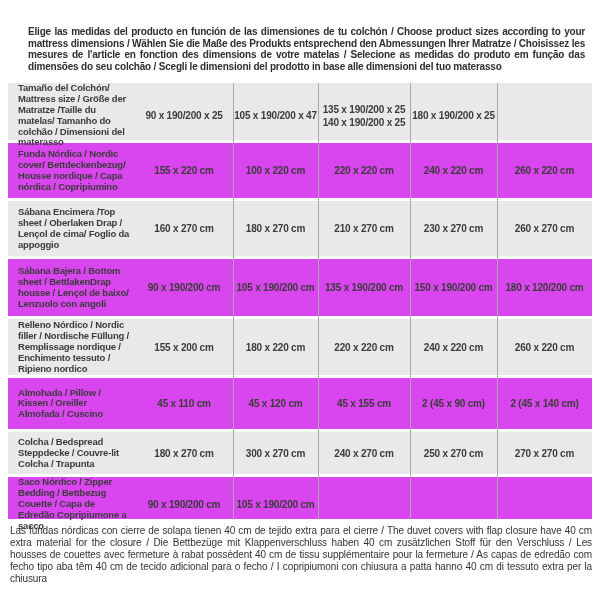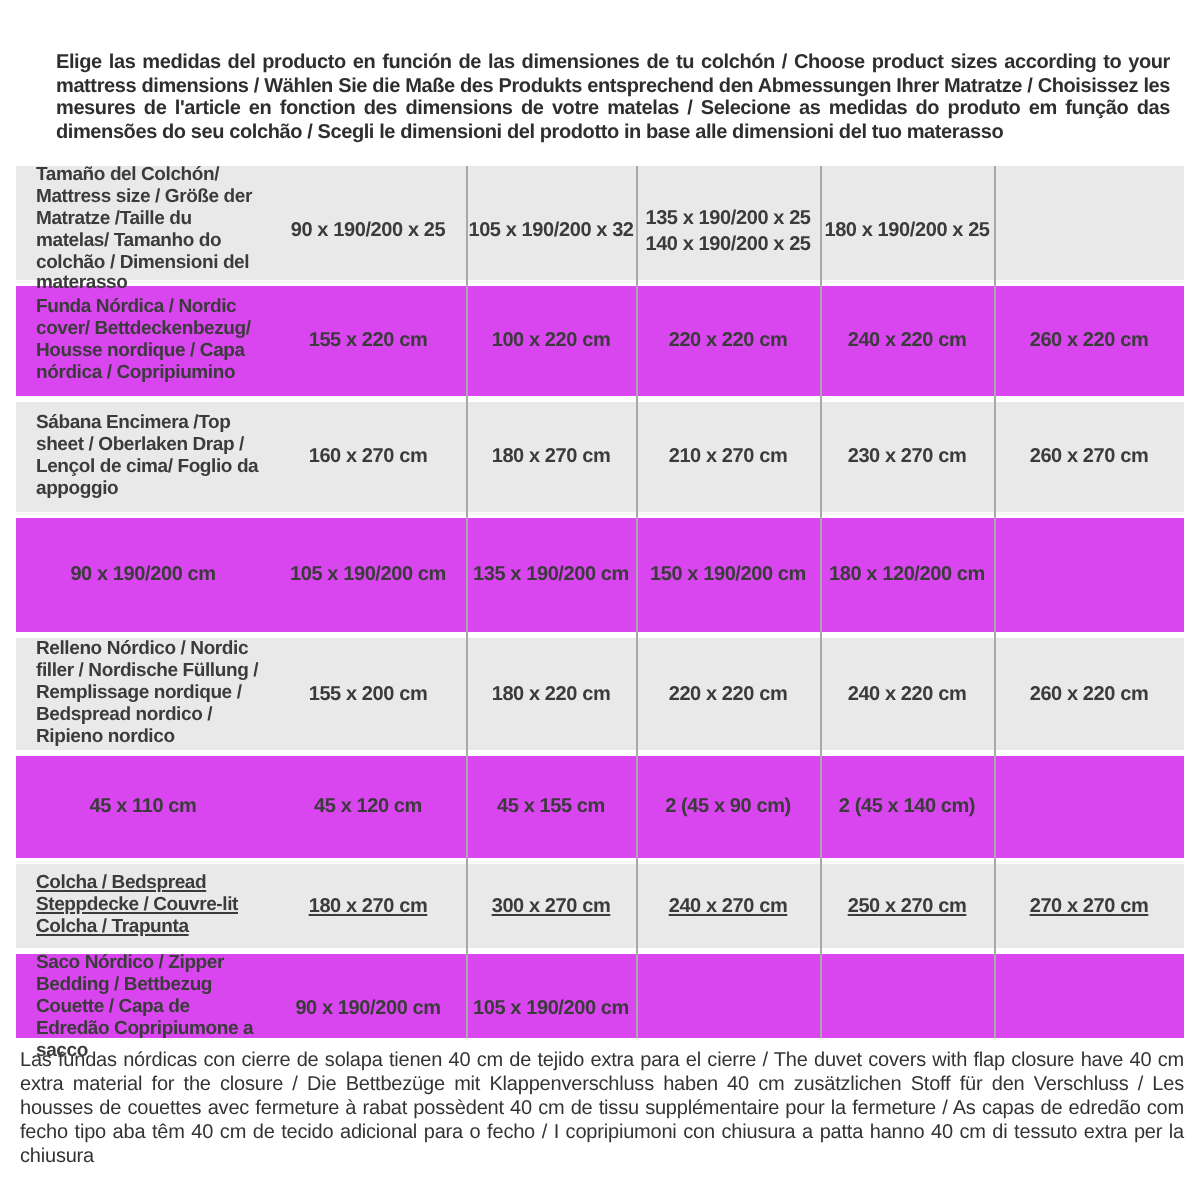--- a/index.html
+++ b/index.html
@@ -22,21 +22,21 @@
   }
   .grid-row{
     display:grid;
     grid-template-columns:127px 98px 85px 92px 87px 95px;
     align-items:center;
     margin-bottom:3px;
   }
   .grid-row.shaded{background:#e9e9e9;}
   .grid-row.plain{background:#d946ef;}
   .r1{height:57px;} .r2{height:55px;} .r3{height:55px;} .r4{height:57px;}
-  .r5{height:56px;} .r6{height:51px;} .r7{height:42px;text-decoration:underline;} .r8{height:42px;}
+  .r5{height:56px;} .r6{height:51px;} .r7{height:42px;} .r8{height:42px;}
   .label-cell{
     padding-left:10px;padding-right:5px;
     font-size:9.5px;line-height:10.8px;
     font-weight:bold;letter-spacing:-0.2px;
     color:#3b3b3b;
   }
   .value-cell{
     text-align:center;
     font-size:10px;line-height:13px;
     font-weight:bold;letter-spacing:-0.2px;
@@ -58,21 +58,21 @@
 </head>
 <body>
 
 <div class="intro">Elige las medidas del producto en función de las dimensiones de tu colchón / Choose product sizes according to your mattress dimensions / Wählen Sie die Maße des Produkts entsprechend den Abmessungen Ihrer Matratze / Choisissez les mesures de l'article en fonction des dimensions de votre matelas / Selecione as medidas do produto em função das dimensões do seu colchão / Scegli le dimensioni del prodotto in base alle dimensioni del tuo materasso</div>
 
 <div class="table-wrap">
 
   <div class="grid-row shaded r1">
     <div class="label-cell">Tamaño del Colchón/ Mattress size / Größe der Matratze /Taille du matelas/ Tamanho do colchão / Dimensioni del materasso</div>
     <div class="value-cell">90 x 190/200 x 25</div>
-    <div class="value-cell">105 x 190/200 x 32</div>
+    <div class="value-cell">105 x 190/200 x 47</div>
     <div class="value-cell">135 x 190/200 x 25
 140 x 190/200 x 25</div>
     <div class="value-cell">180 x 190/200 x 25</div>
   </div>
 
   <div class="grid-row plain r2">
     <div class="label-cell">Funda Nórdica /  Nordic cover/ Bettdeckenbezug/ Housse nordique  / Capa nórdica / Copripiumino</div>
     <div class="value-cell">155 x 220 cm</div>
     <div class="value-cell">100 x 220 cm</div>
     <div class="value-cell">220 x 220 cm</div>
@@ -83,37 +83,39 @@
   <div class="grid-row shaded r3">
     <div class="label-cell">Sábana Encimera /Top sheet / Oberlaken Drap / Lençol de cima/ Foglio da appoggio</div>
     <div class="value-cell">160 x 270 cm</div>
     <div class="value-cell">180 x 270 cm</div>
     <div class="value-cell">210 x 270 cm</div>
     <div class="value-cell">230 x 270 cm</div>
     <div class="value-cell">260 x 270 cm</div>
   </div>
 
   <div class="grid-row plain r4">
+    <div class="label-cell">Sábana Bajera / Bottom sheet / BettlakenDrap housse / Lençol de baixo/ Lenzuolo con angoli</div>
     <div class="value-cell">90 x 190/200 cm</div>
     <div class="value-cell">105 x 190/200 cm</div>
     <div class="value-cell">135 x 190/200 cm</div>
     <div class="value-cell">150 x 190/200 cm</div>
     <div class="value-cell">180 x 120/200 cm</div>
   </div>
 
   <div class="grid-row shaded r5">
-    <div class="label-cell">Relleno Nórdico / Nordic filler / Nordische Füllung / Remplissage nordique / Bedspread nordico / Ripieno nordico</div>
+    <div class="label-cell">Relleno Nórdico / Nordic filler / Nordische Füllung / Remplissage nordique / Enchimento tessuto / Ripieno nordico</div>
     <div class="value-cell">155 x 200 cm</div>
     <div class="value-cell">180 x 220 cm</div>
     <div class="value-cell">220 x 220 cm</div>
     <div class="value-cell">240 x 220 cm</div>
     <div class="value-cell">260 x 220 cm</div>
   </div>
 
   <div class="grid-row plain r6">
+    <div class="label-cell">Almohada  / Pillow / Kissen / Oreiller Almofada / Cuscino</div>
     <div class="value-cell">45 x 110 cm</div>
     <div class="value-cell">45 x 120 cm</div>
     <div class="value-cell">45 x 155 cm</div>
     <div class="value-cell">2 (45 x 90 cm)</div>
     <div class="value-cell">2 (45 x 140 cm)</div>
   </div>
 
   <div class="grid-row shaded r7">
     <div class="label-cell">Colcha / Bedspread Steppdecke / Couvre-lit Colcha / Trapunta</div>
     <div class="value-cell">180 x 270 cm</div>

